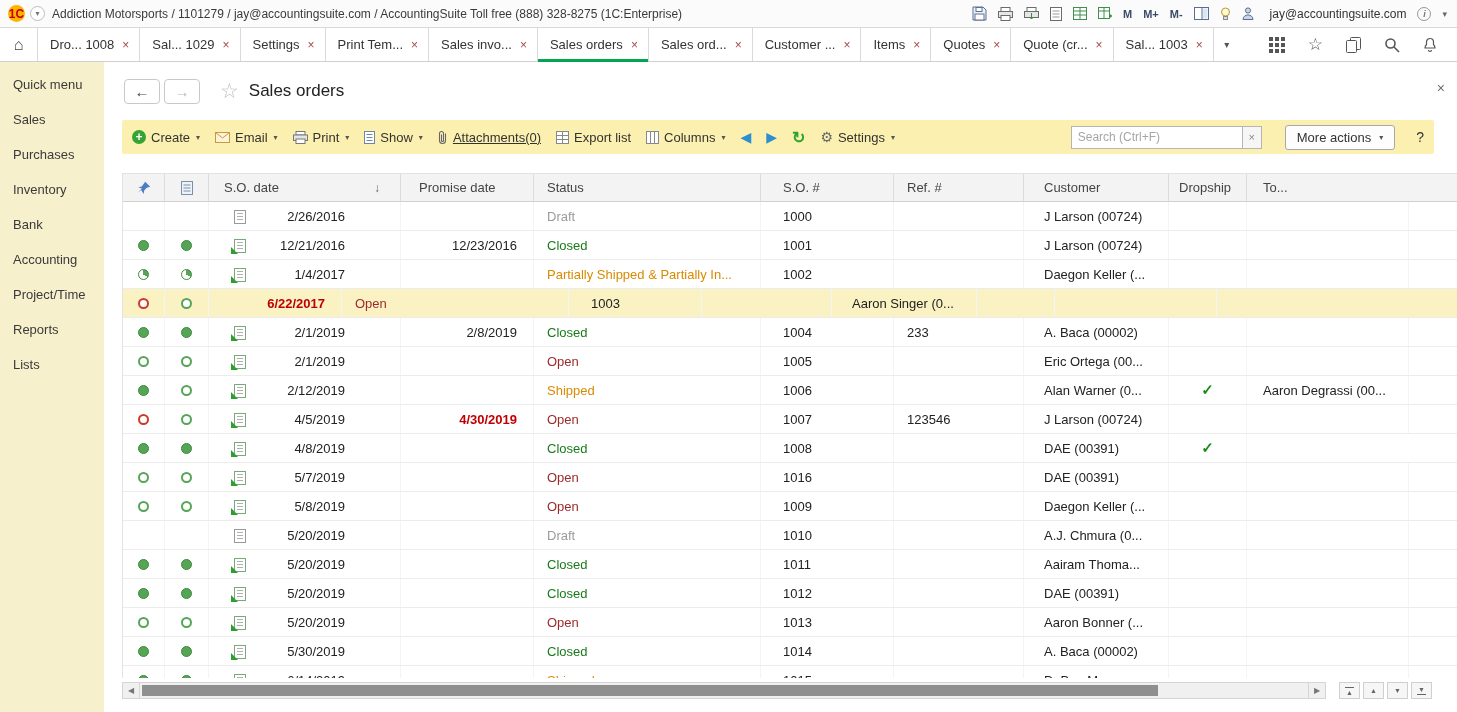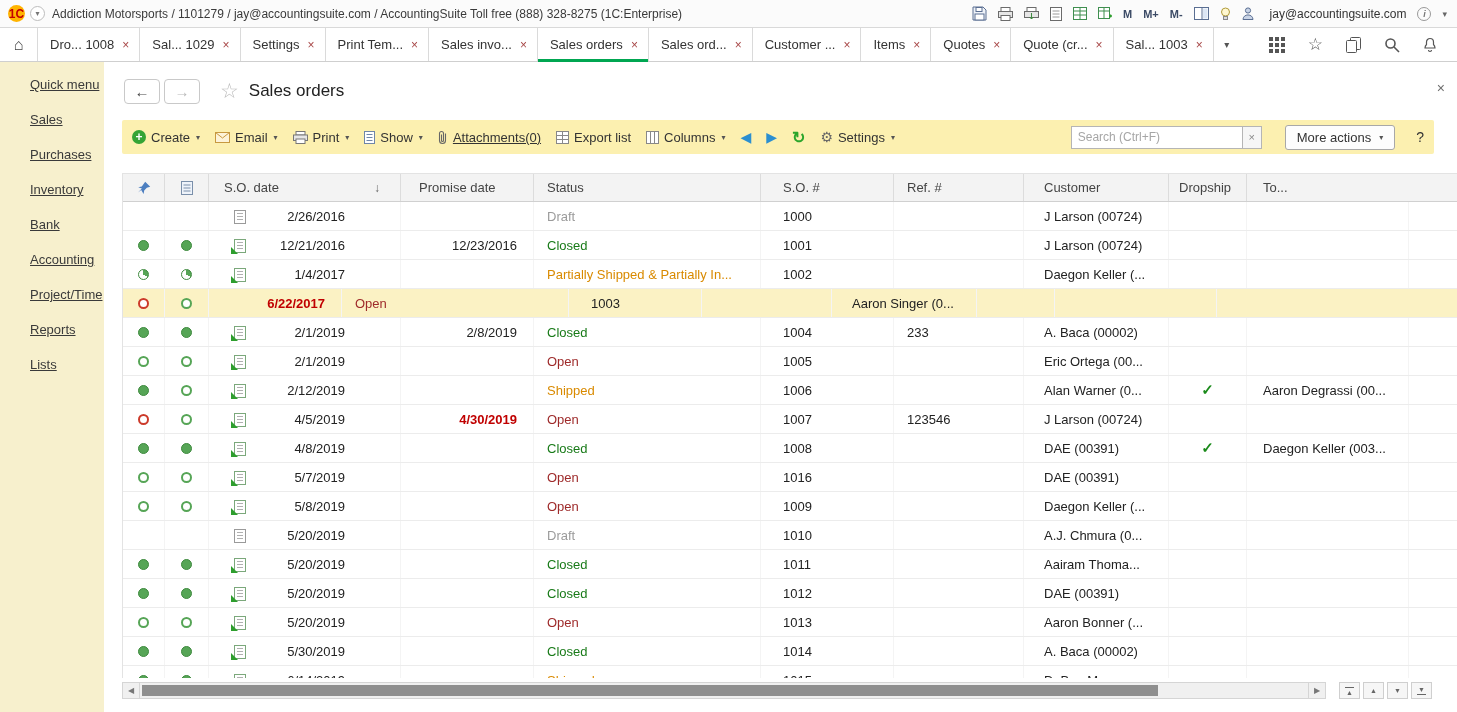--- a/index.html
+++ b/index.html
@@ -53,21 +53,21 @@
     content:""; position:absolute; left:0; right:0; bottom:-1px; height:3px; background:#00a651;
   }
   .tab-close{ color:#a84848; font-size:12px; line-height:1; }
   .tab-list-caret{ width:26px; display:flex; align-items:center; justify-content:center; color:#555; font-size:10px; }
   .tabbar-icons{ margin-left:auto; display:flex; align-items:center; gap:23px; padding-right:20px; color:#444; }
   .tabbar-icons .glyph{ font-size:17px; color:#555; }
 
   
   .app-body{ display:flex; height:650px; }
   .sidebar{ width:104px; flex:0 0 auto; background:#f7f0cd; padding-top:5px; }
-  .sidebar-item{ height:35px; display:flex; align-items:center; padding-left:30px; color:#3a3a3a;text-decoration:underline; }
+  .sidebar-item{ height:35px; display:flex; align-items:center; padding-left:13px; color:#3a3a3a; }
   .main{ flex:1; min-width:0; display:flex; flex-direction:column; background:#fff; position:relative; }
 
   
   .page-header{ height:58px; display:flex; align-items:center; padding-left:20px; position:relative; }
   .nav-btn{
     width:36px; height:25px; border:1px solid #c9c9c9; border-radius:4px; background:#fff;
     display:flex; align-items:center; justify-content:center; font-size:15px; color:#444; margin-right:4px;
   }
   .nav-btn.fwd{ color:#b9b9b9; }
   .fav-star{ color:#bdbdbd; font-size:21px; margin:0 10px 0 16px; }
@@ -872,23 +872,20 @@
             </div>
             <div class="cell c-ref">
               <span></span>
             </div>
             <div class="cell c-cust">
               <span>DAE (00391)</span>
             </div>
             <div class="cell c-drop" data-check="true">
               <span class="drop-check">✓</span>
             </div>
-            <div class="cell c-dcust">
-              <span>Daegon Keller (003...</span>
-            </div>
             <div class="cell c-to"></div>
           </div>
 
           <div class="trow" data-selected="false">
             <div class="cell c-pin">
               <span class="ind" data-kind="hollow"></span>
             </div>
             <div class="cell c-flag">
               <span class="ind" data-kind="hollow"></span>
             </div>

